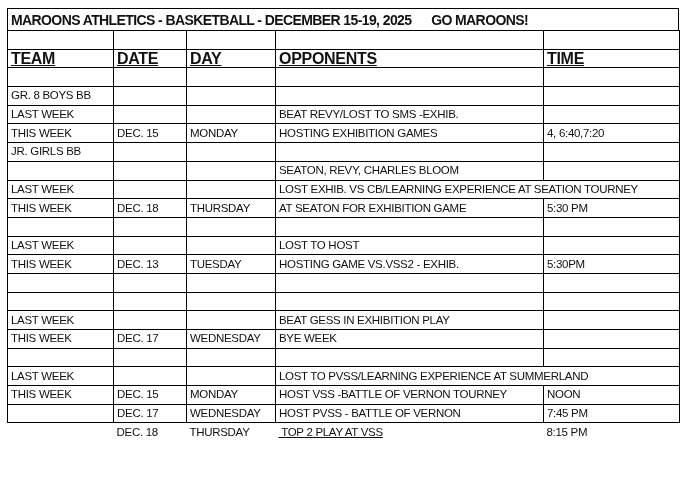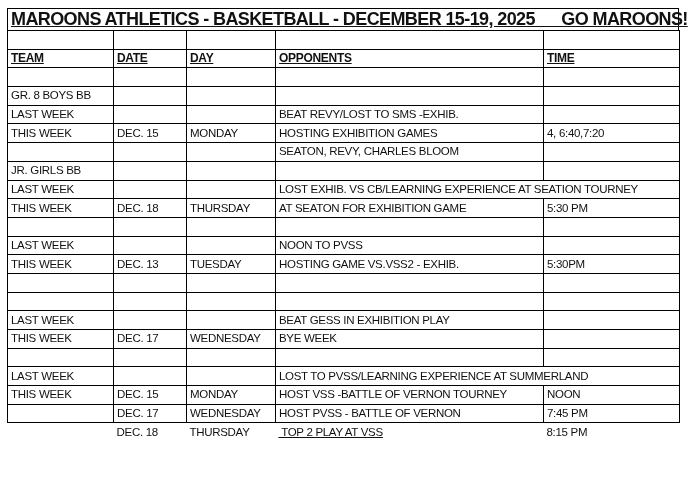--- a/index.html
+++ b/index.html
@@ -1,28 +1,28 @@
 <!DOCTYPE html>
 <html><head>
 <meta charset="utf-8">
 <style>
   html, body { margin: 0; padding: 0; background: #ffffff; }
   body { width: 688px; height: 501px; position: relative; overflow: hidden;
          font-family: "Liberation Sans", sans-serif; color: #111; }
   .sheet { position: absolute; left: 7px; top: 8px; width: 672px; }
   .title-row { height: 22px; border: 1px solid #000; border-bottom: none; box-sizing: border-box;
                display: flex; align-items: center; padding-left: 3px; }
-  .title-text { font-weight: bold; font-size: 18px; text-decoration: underline; letter-spacing: -0.6px;
+  .title-text { font-weight: bold; font-size: 14px; letter-spacing: -0.6px;
                 white-space: pre; }
   table { border-collapse: collapse; table-layout: fixed; width: 672px; }
   td { border: 1px solid #000; height: 17.7px; padding: 0 0 0 3px; font-size: 11.5px;
        white-space: nowrap; overflow: visible; vertical-align: middle; letter-spacing: -0.3px;
        line-height: 17px; }
   td.b { font-weight: normal; }
-  td.u { text-decoration: underline; font-weight: bold; font-size: 12px; }
+  td.u { text-decoration: underline; font-weight: bold; font-size: 16px; }
   tr.noborder td { border: none; }
   tr.noborder td.first { border-top: none; }
   col.c1 { width: 106px; } col.c2 { width: 73px; } col.c3 { width: 89px; }
   col.c4 { width: 268px; } col.c5 { width: 136px; }
 </style>
 </head>
 <body>
 
 <div class="sheet">
   <div class="title-row">
@@ -80,32 +80,32 @@
 
       <tr>
         <td>THIS WEEK</td>
         <td class="b">DEC. 15</td>
         <td class="b">MONDAY</td>
         <td class="b">HOSTING EXHIBITION GAMES</td>
         <td class="b">4, 6:40,7:20</td>
       </tr>
 
       <tr>
+        <td class="b">JR. GIRLS BB</td>
+        <td></td>
+        <td></td>
+        <td></td>
+        <td></td>
+      </tr>
+
+      <tr>
         <td></td>
         <td></td>
         <td></td>
         <td>SEATON, REVY, CHARLES BLOOM</td>
-        <td></td>
-      </tr>
-
-      <tr>
-        <td class="b">JR. GIRLS BB</td>
-        <td></td>
-        <td></td>
-        <td></td>
         <td></td>
       </tr>
 
       <tr>
         <td>LAST WEEK</td>
         <td></td>
         <td></td>
         <td colspan="2">LOST EXHIB. VS CB/LEARNING EXPERIENCE AT SEATION TOURNEY</td>
       </tr>
 
@@ -123,21 +123,21 @@
         <td></td>
         <td></td>
         <td></td>
       </tr>
 
 
       <tr>
         <td>LAST WEEK</td>
         <td></td>
         <td></td>
-        <td>NOON TO PVSS</td>
+        <td>LOST TO HOST</td>
         <td></td>
       </tr>
 
       <tr>
         <td>THIS WEEK</td>
         <td class="b">DEC. 13</td>
         <td class="b">TUESDAY</td>
         <td class="b">HOSTING GAME VS.VSS2 - EXHIB.</td>
         <td class="b">5:30PM</td>
       </tr>

